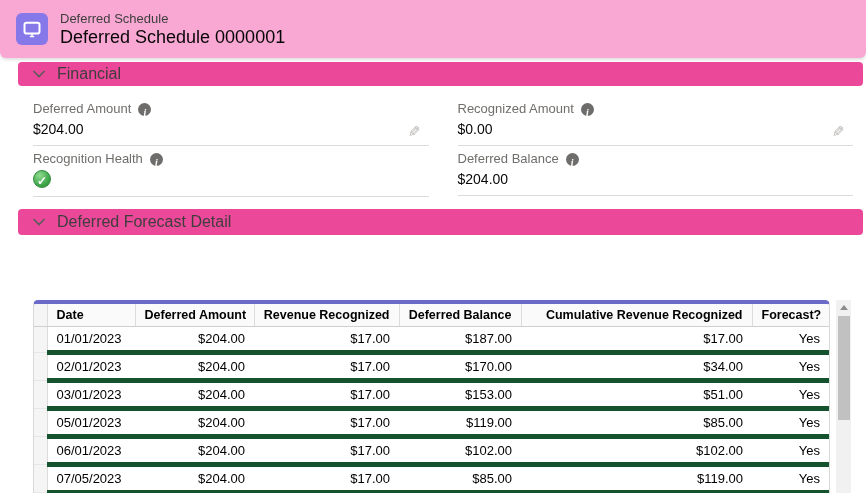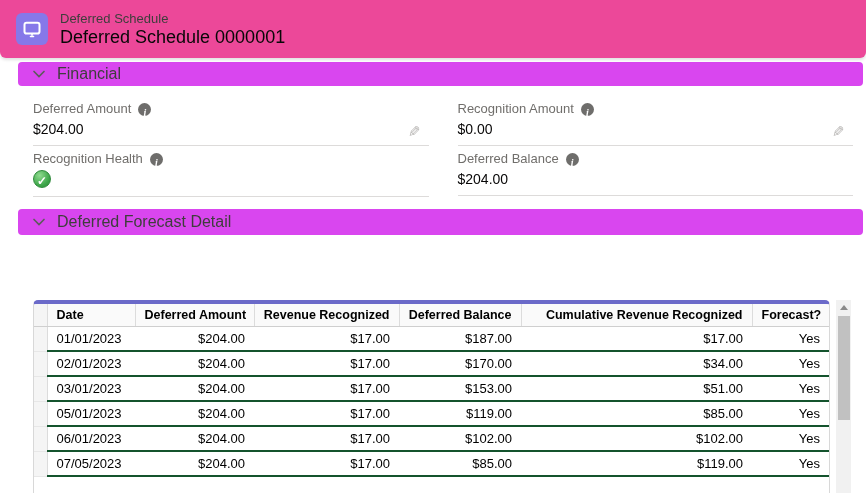--- a/index.html
+++ b/index.html
@@ -1,30 +1,30 @@
 <!DOCTYPE html>
 <html><head>
 <meta charset="utf-8">
 <style>
   * { margin:0; padding:0; box-sizing:border-box; }
   html,body { width:866px; height:493px; overflow:hidden; background:#fff;
     font-family:"Liberation Sans", sans-serif; }
   .page { position:relative; width:866px; height:493px; }
 
   
-  .app-header { height:58px; background:#ec4899; display:flex; align-items:center;
+  .app-header { height:58px; background:#f9a8d4; display:flex; align-items:center;
     padding-left:16px; gap:12px; border-radius:0 0 6px 6px;
     box-shadow:0 2px 3px rgba(0,0,0,.12); position:relative; z-index:2; }
   .obj-icon { width:32px; height:32px; border-radius:6px; background:#8678e9;
     display:flex; align-items:center; justify-content:center; flex:0 0 auto; }
   .header-text .obj-label { font-size:13px; color:#3e3e3c; line-height:16px; }
   .header-text .record-title { font-size:18px; font-weight:400; color:#080707; line-height:21px; }
 
   
-  .section-band { margin:4px 3px 0 18px; height:24px; background:#d946ef;
+  .section-band { margin:4px 3px 0 18px; height:24px; background:#ec4899;
     border-radius:4px; display:flex; align-items:center; gap:11px; padding-left:14px;
     font-size:16px; color:#3e3e3c; cursor:pointer; }
   .section-band.second { margin-top:12px; height:26px; }
 
   
   .fields { display:grid; grid-template-columns:1fr 1fr; column-gap:29px;
     align-items:start; margin:10px 13px 0 33px; }
   .field { position:relative; padding:4px 0 5px; border-bottom:1px solid #dddbda; }
   .field-label { font-size:13px; color:#706e6b; line-height:18px;
     display:flex; align-items:center; gap:7px; }
@@ -42,21 +42,21 @@
   
   .table-card { position:absolute; left:33px; top:300px; width:797px; height:200px;
     background:#fff; border:1px solid #d8d8d8; border-top:4px solid #6b6ac9;
     border-radius:5px 5px 0 0; overflow:hidden; }
   table { table-layout:fixed; border-collapse:collapse; width:795px; font-size:13px; color:#000; }
   th, td { padding:4px 9px; overflow:hidden; white-space:nowrap; }
   thead th { background:#fafafa; font-weight:700; font-size:12.5px; height:22px;
     text-align:right; border-right:1px solid #dcdcdc; border-bottom:1px solid #cfcfcf; }
   thead th.c-date { text-align:left; }
   thead th:last-child { border-right:none; }
-  tbody td { height:23px; text-align:right; border-bottom:2px solid #14532d; }
+  tbody td { height:23px; text-align:right; border-bottom:5px solid #14532d; }
   tbody td.c-date { text-align:left; }
   td.gutter, th.gutter { padding:0; background:#f5f5f5;
     border-right:1px solid #dcdcdc; border-bottom:1px solid #e7e7e7; }
   thead th.gutter { border-bottom:1px solid #cfcfcf; }
 
   
   .vscrollbar { position:absolute; left:836px; top:300px; width:15px; height:193px;
     background:#f1f1f1; }
   .scroll-up { position:absolute; top:0; left:0; width:15px; height:15px; cursor:pointer; }
   .scroll-up::after { content:""; position:absolute; left:3.5px; top:5px;
@@ -99,21 +99,21 @@
         <span>Deferred Amount</span>
         <span class="info-icon"></span>
       </div>
       <div class="field-value">$204.00</div>
       <span class="pencil-icon">✎</span>
     </div>
 
 
     <div class="field">
       <div class="field-label">
-        <span>Recognition Amount</span>
+        <span>Recognized Amount</span>
         <span class="info-icon"></span>
       </div>
       <div class="field-value">$0.00</div>
       <span class="pencil-icon">✎</span>
     </div>
 
     <div class="field">
       <div class="field-label">
         <span>Recognition Health</span>
         <span class="info-icon"></span>

